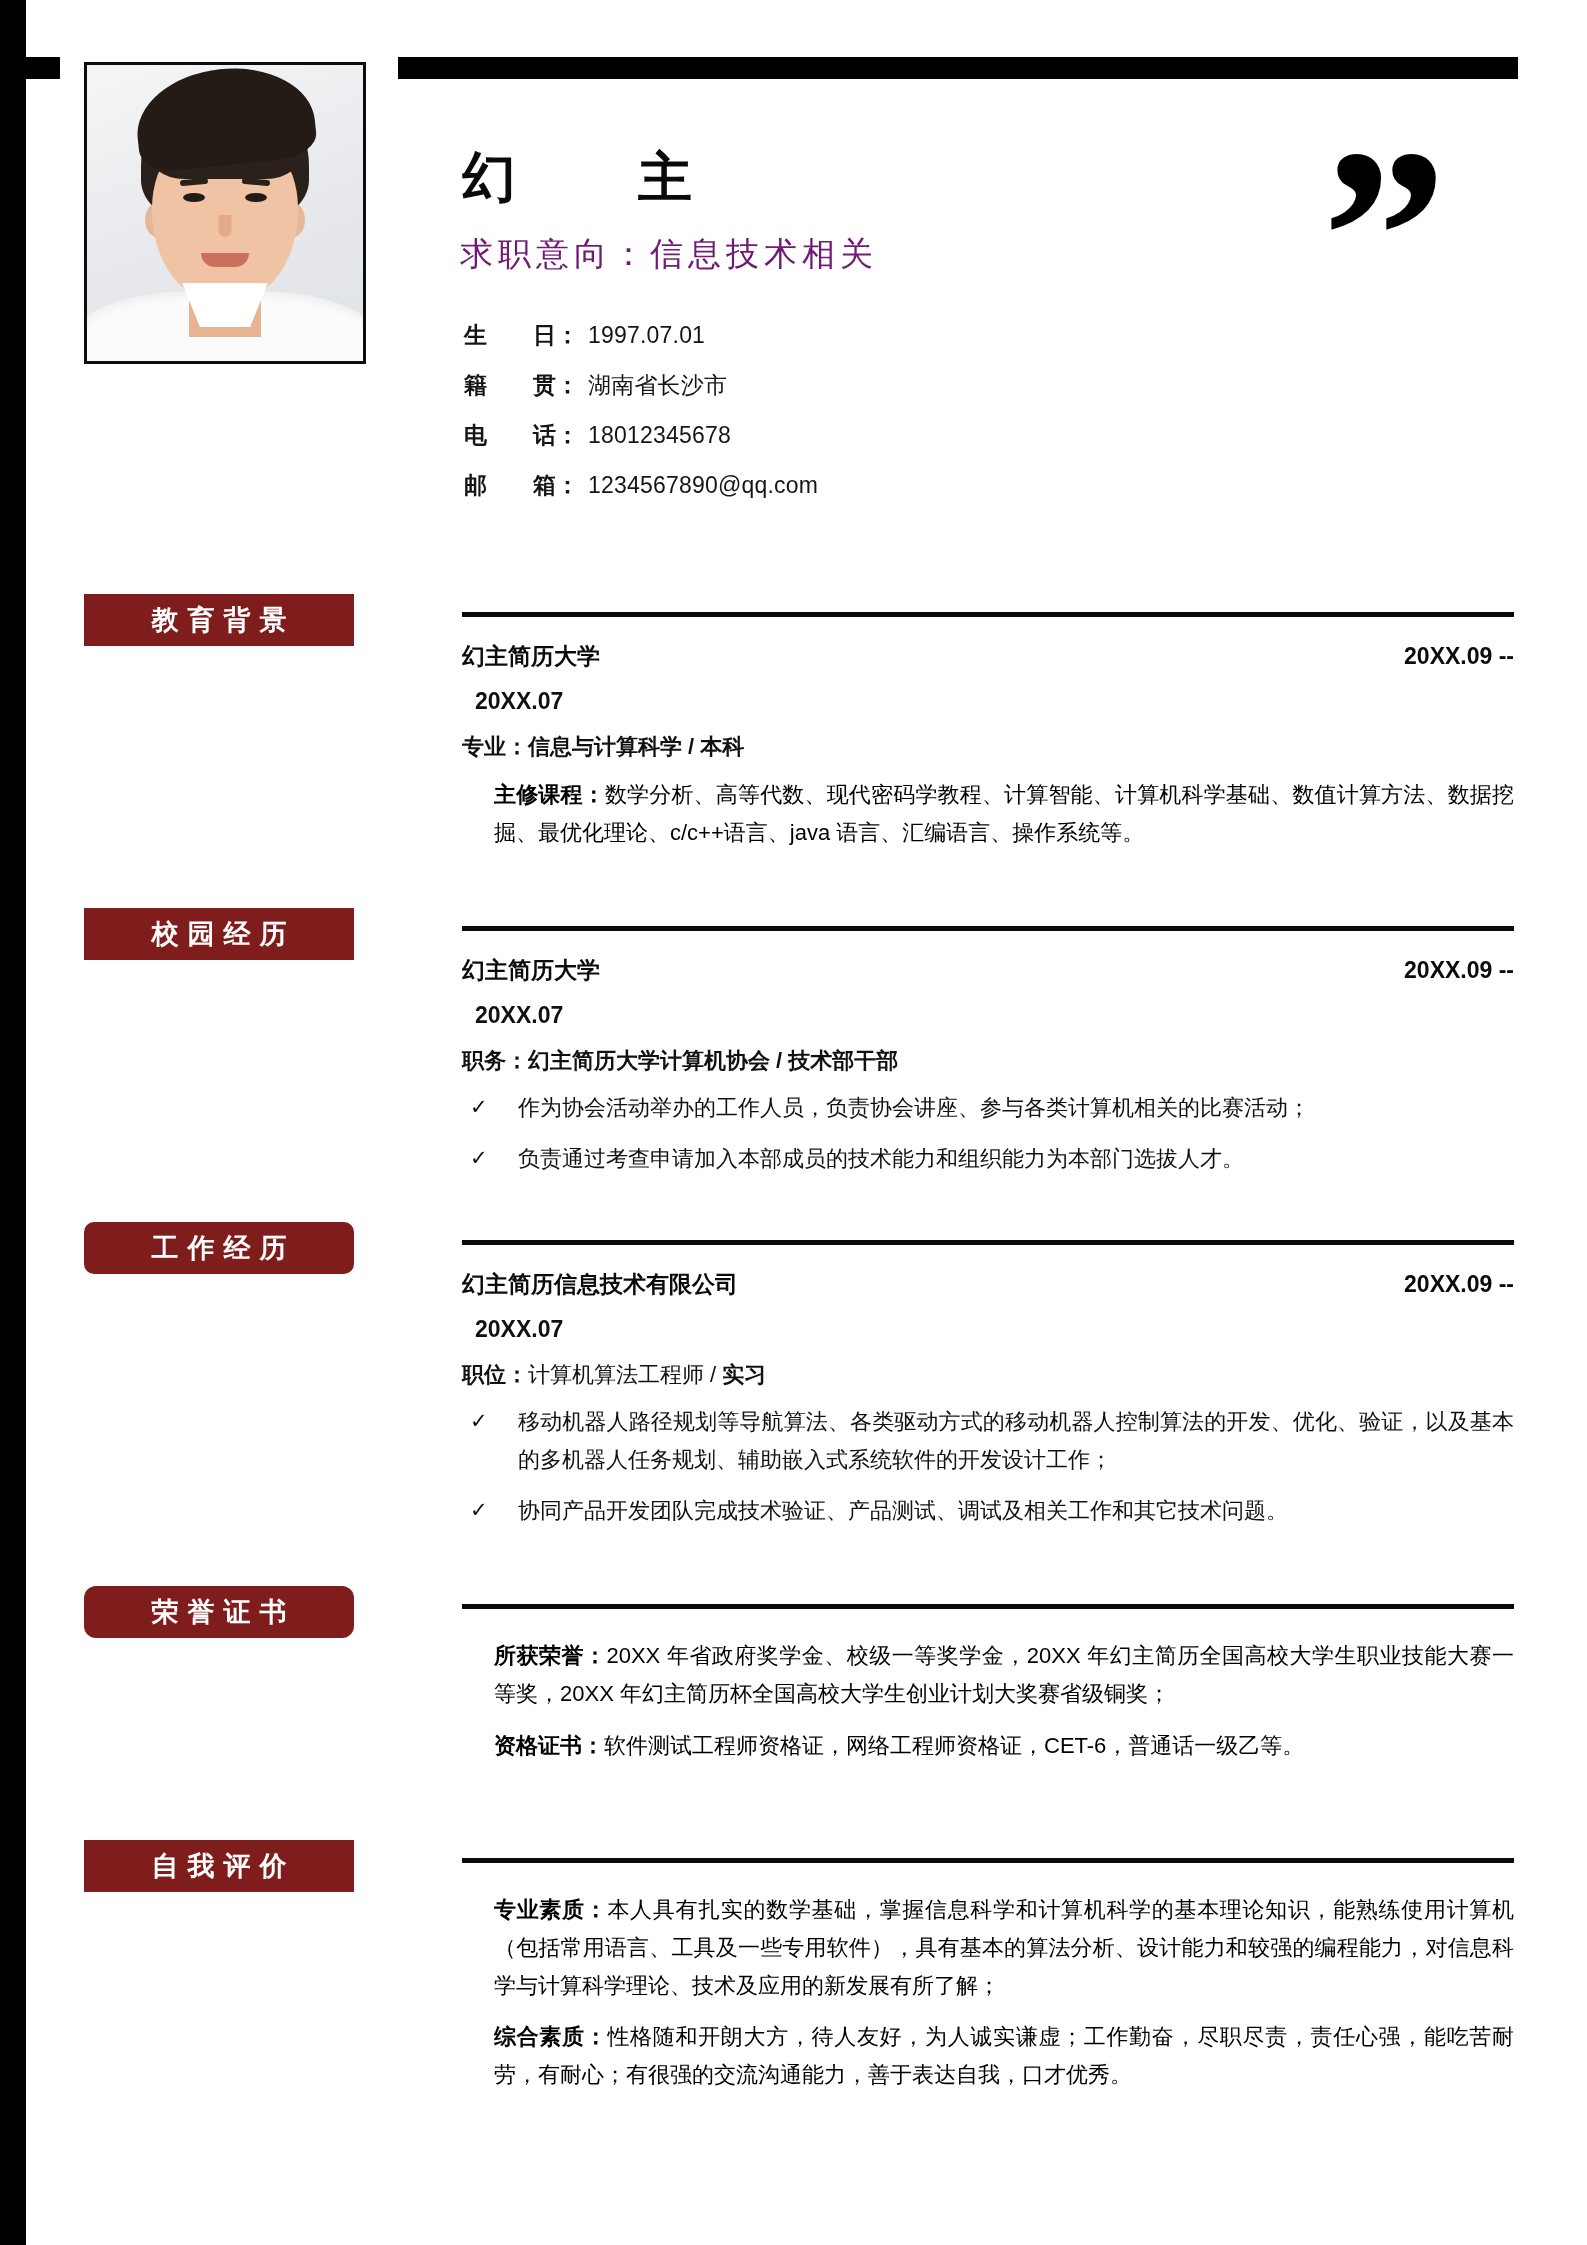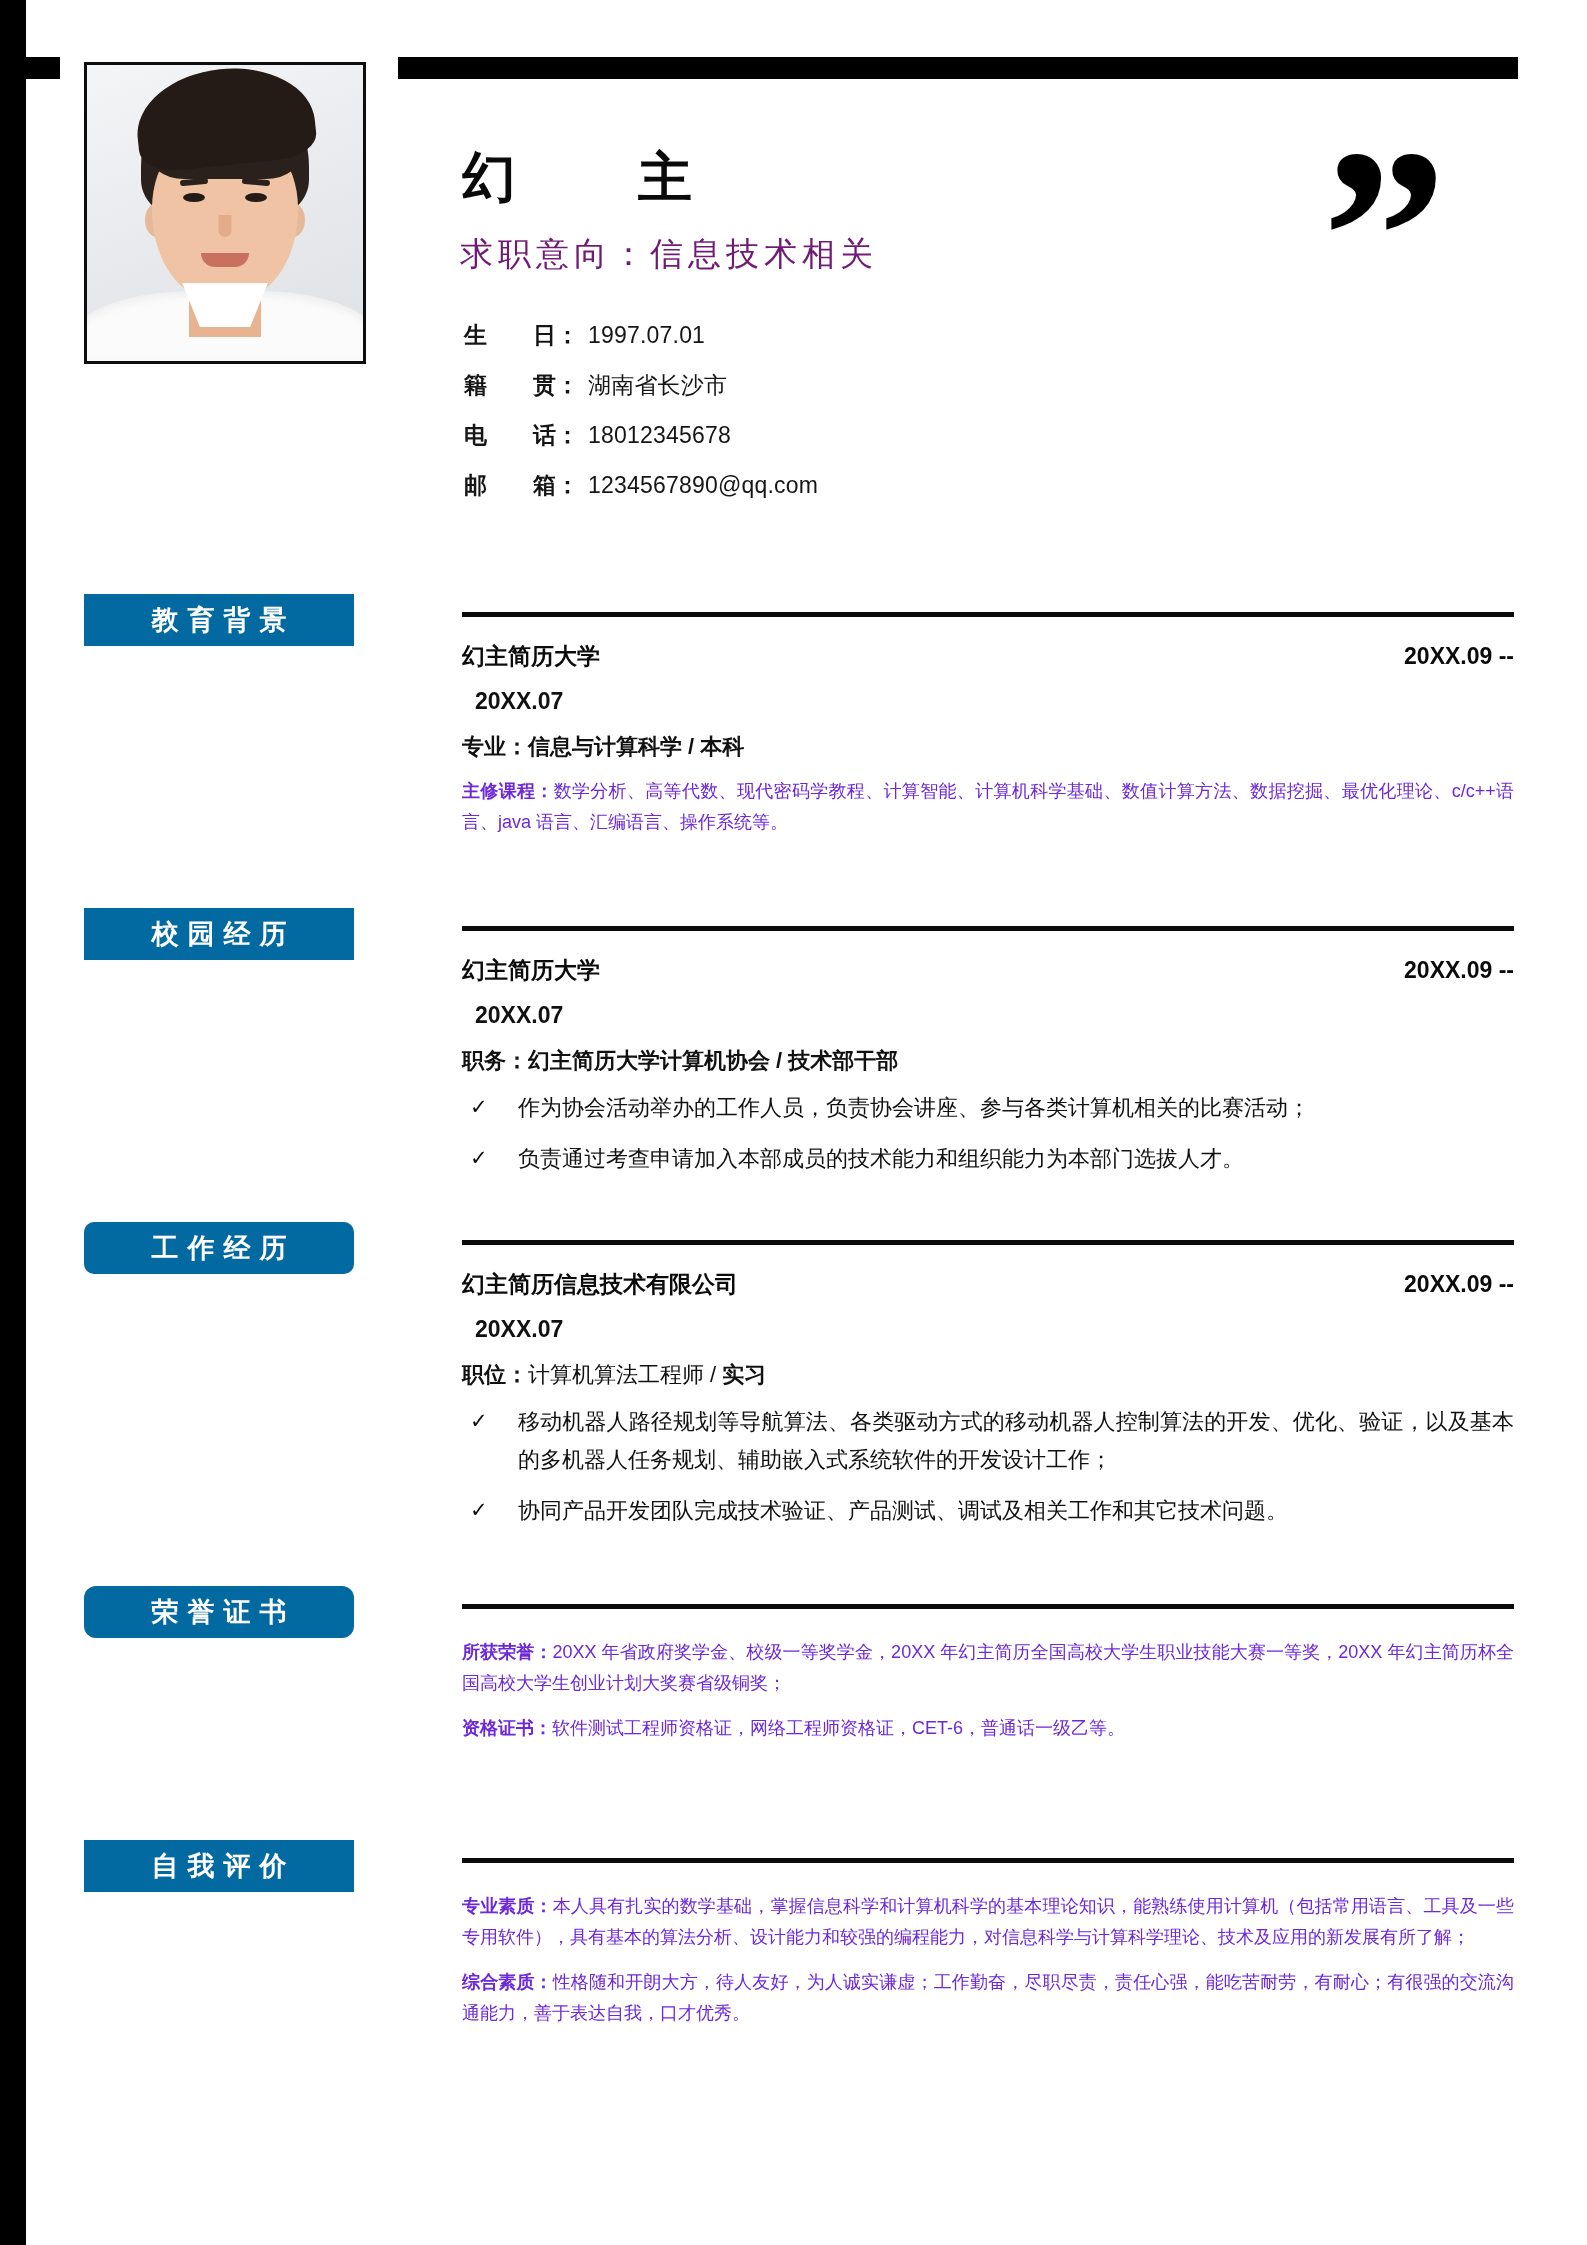--- a/index.html
+++ b/index.html
@@ -124,21 +124,21 @@
     font-weight:700; width:92px; flex:none;
     display:flex; justify-content:space-between;
   }
   .contact-label .c1, .contact-label .c2 { display:inline-block; }
   .contact-colon { font-weight:700; margin-right:9px; }
   .contact-value { font-weight:400; letter-spacing:.2px; }
 
   
   .tab {
     position:absolute; left:84px; width:270px; height:52px;
-    background:#0369a1; color:#ffffff;
+    background:#7f1d1d; color:#ffffff;
     display:flex; align-items:center; justify-content:center;
     font-family:"Liberation Serif","DejaVu Serif",serif;
     font-size:27px; font-weight:700; letter-spacing:9px;
     text-indent:9px;
   }
   .tab-edu   { top:594px; }
   .tab-camp  { top:908px; }
   .tab-work  { top:1222px;border-radius:10px; }
   .tab-honor { top:1586px;border-radius:12px; }
   .tab-self  { top:1840px; }
@@ -151,21 +151,21 @@
   .blk-head {
     display:flex; justify-content:space-between; align-items:baseline;
     font-size:23px; font-weight:700; color:#0b0b0b;
     margin-top:24px;
   }
   .blk-org { font-weight:700; }
   .blk-date { font-weight:700; white-space:nowrap; }
   .blk-date2 { font-size:23px; font-weight:700; margin-top:16px;margin-left:13px; }
   .blk-meta { font-size:22px; margin-top:17px; color:#111; }
   .blk-meta b { font-weight:700; }
-  .blk-para { font-size:18px; line-height:1.72; margin-top:14px; color:#6d28d9; text-align:justify; }
+  .blk-para { font-size:22px; line-height:1.72; margin-top:14px; color:#000000; text-align:justify;margin-left:32px; }
   .blk-para b { font-weight:700; }
 
   .bullet {
     display:flex; margin-top:13px; font-size:22px; line-height:1.72; color:#111;
   }
   .bullet .chk {
     flex:none; width:56px; font-size:21px; color:#0b0b0b;
     padding-left:8px;
   }
   .bullet .btxt { flex:1; text-align:justify; }

